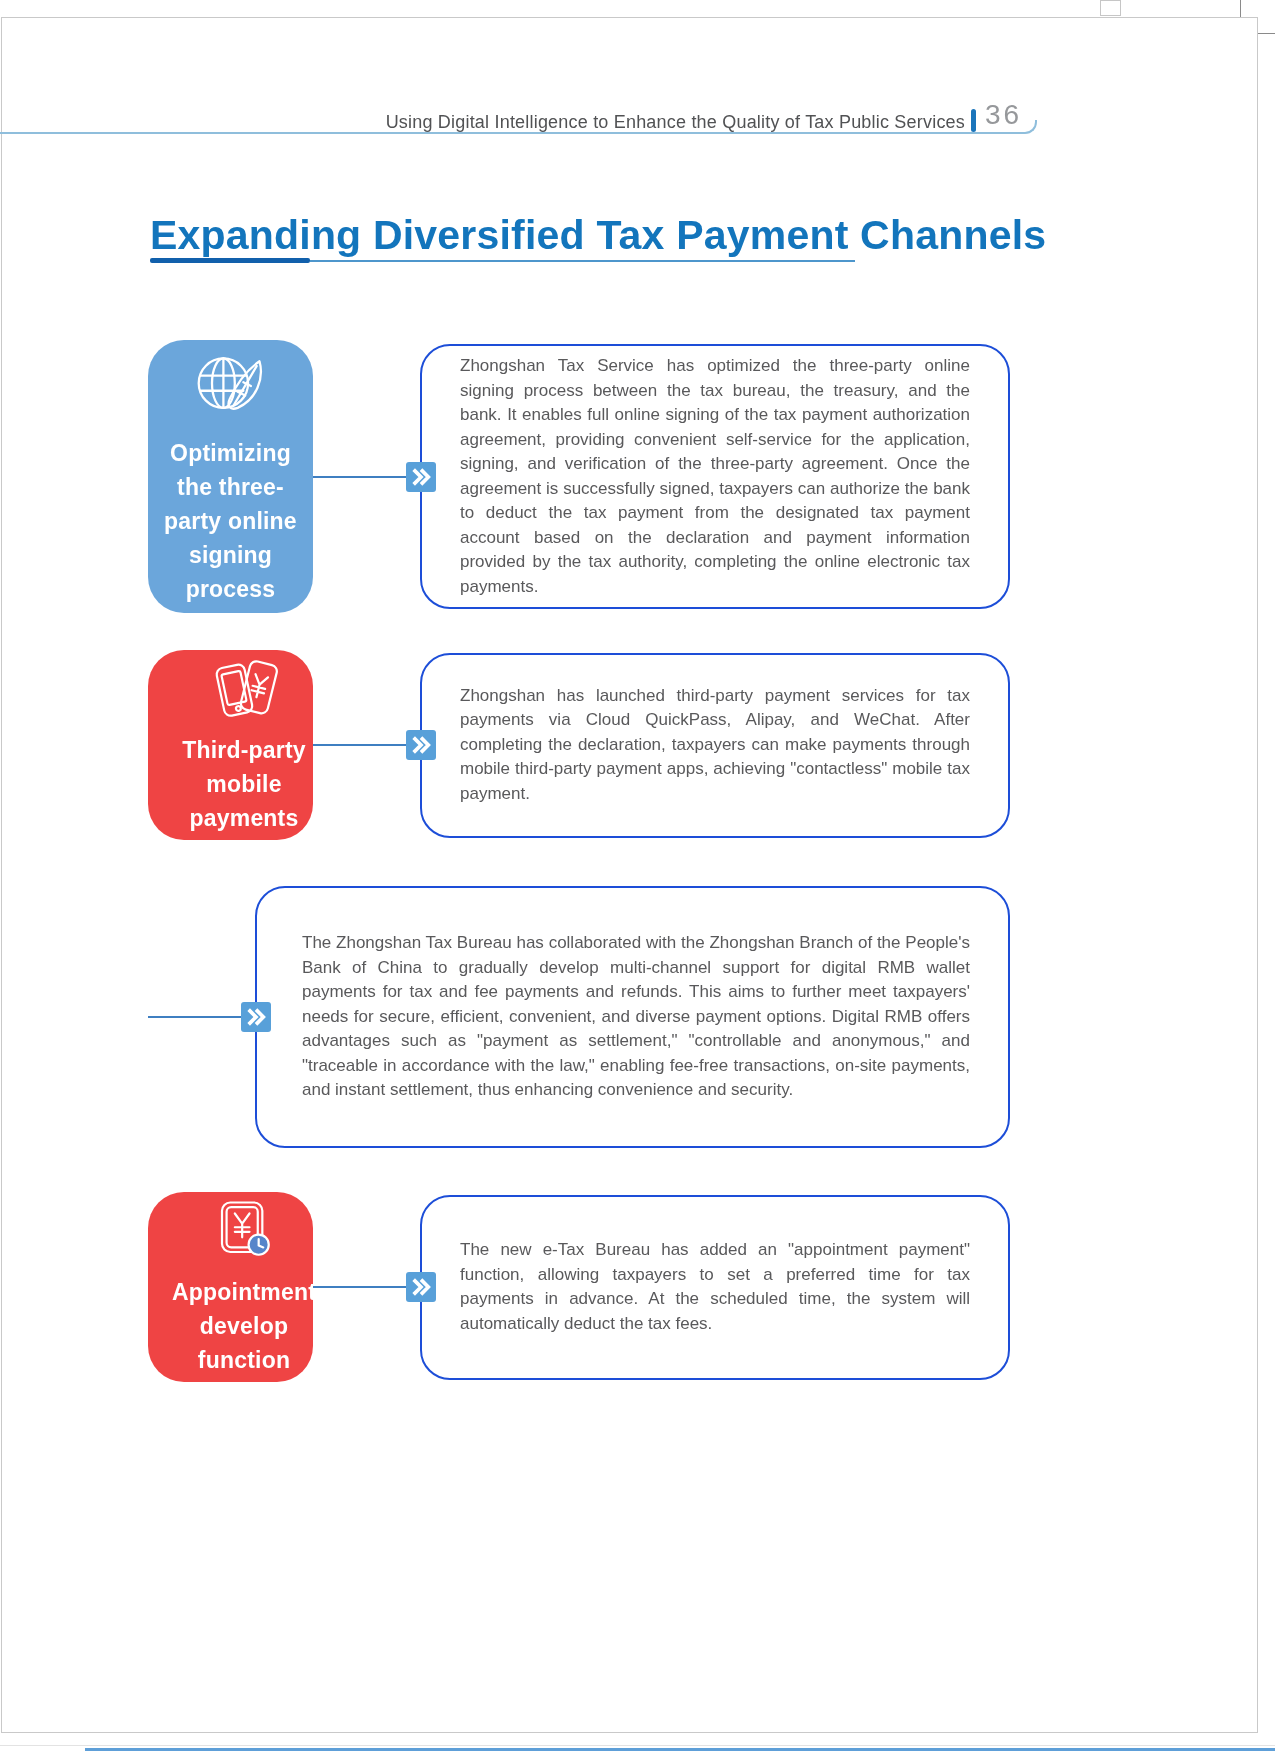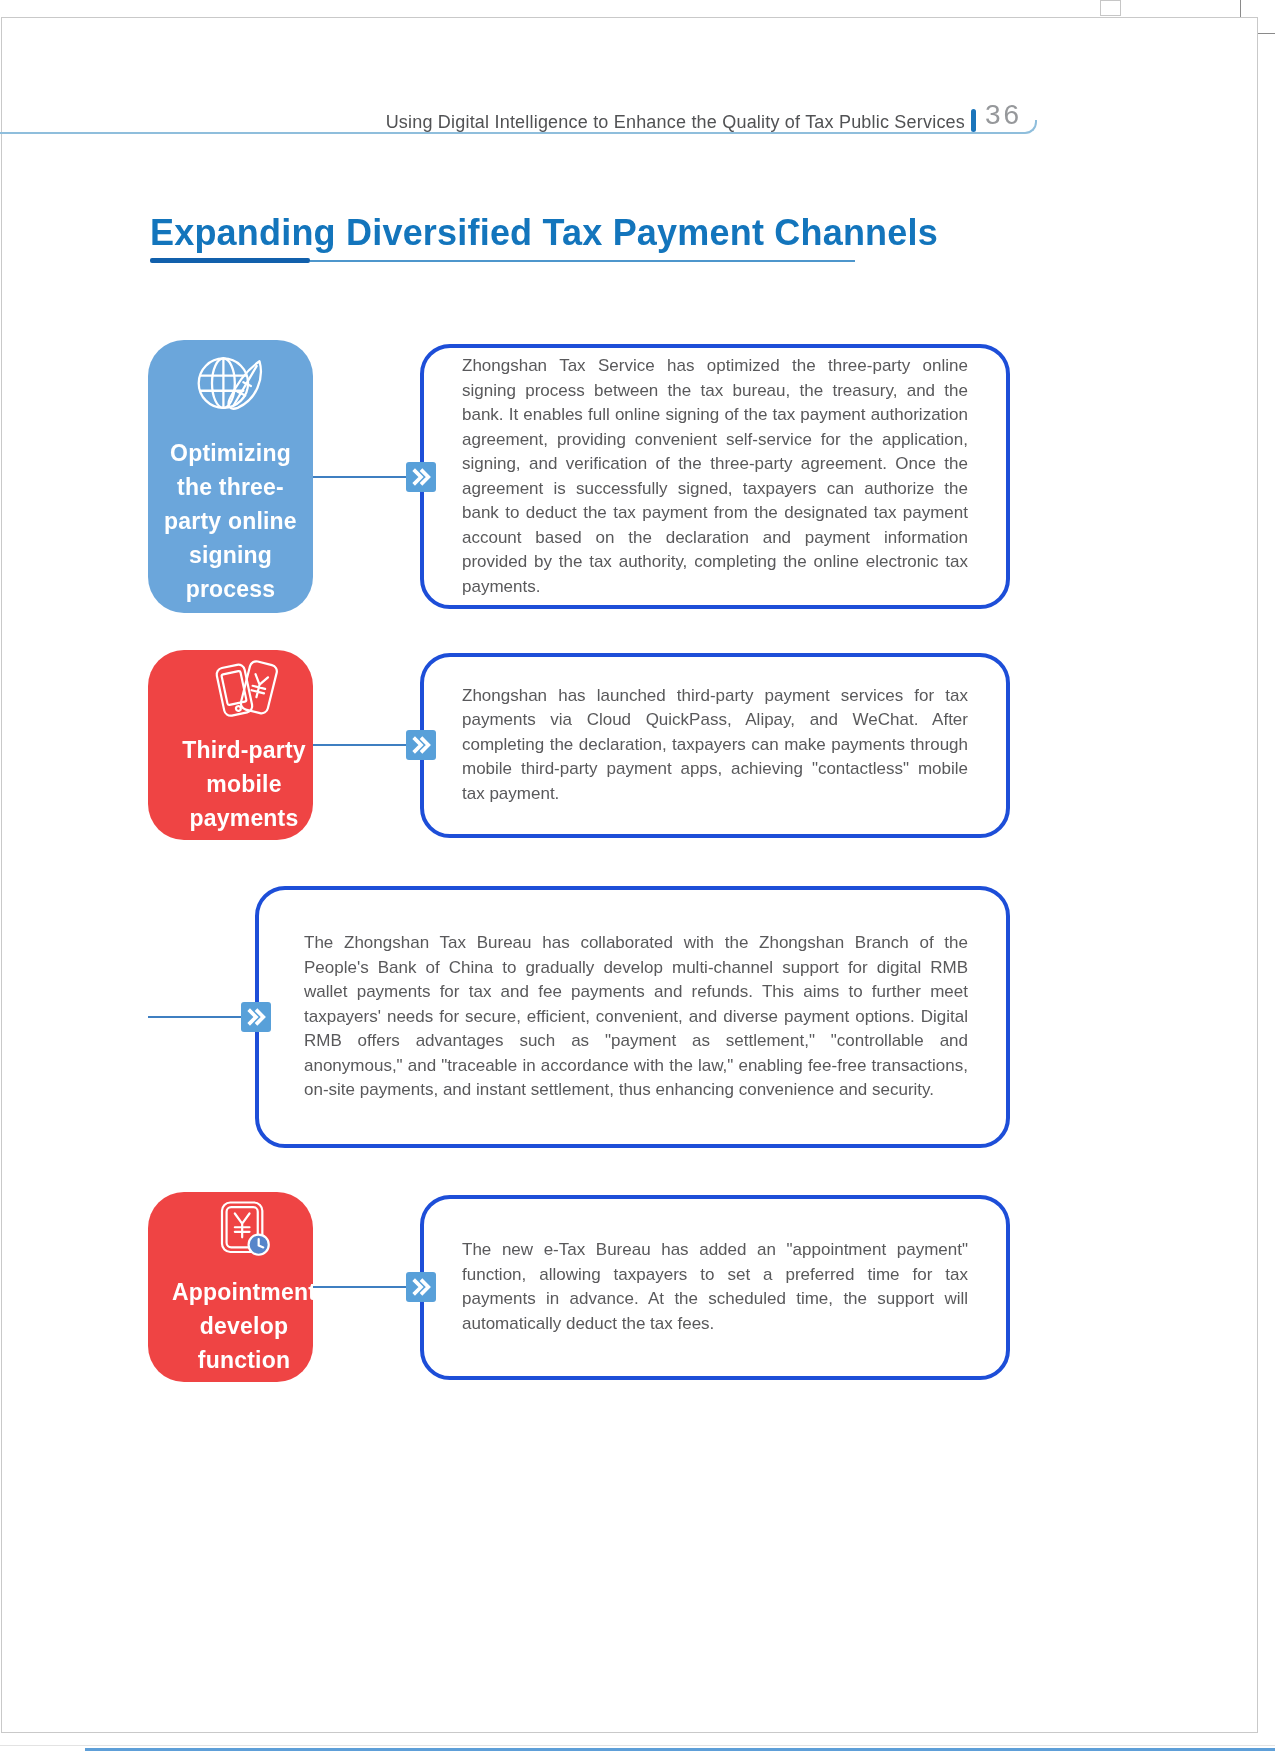--- a/index.html
+++ b/index.html
@@ -16,21 +16,21 @@
 
   
   .running-head { position:absolute; top:112px; left:0; width:965px; text-align:right;
                   font-size:18px; font-weight:500; color:#515254; letter-spacing:.2px; }
   .head-sep { position:absolute; left:971px; top:109px; width:5px; height:23px; border-radius:3px; background:#1B75BB; }
   .page-num { position:absolute; left:985px; top:99px; font-size:28px; color:#96989B; letter-spacing:3px; font-weight:400; }
   .head-rule { position:absolute; left:0; top:120px; width:1037px; height:14px;
                border-bottom:2px solid #8FBEDC; border-right:2px solid #8FBEDC; border-bottom-right-radius:12px; }
 
   
-  .page-title { position:absolute; left:150px; top:212px; font-size:36px; font-weight:bold; color:#1375BC; letter-spacing:.2px; }
+  .page-title { position:absolute; left:150px; top:212px; font-size:41px; font-weight:bold; color:#1375BC; letter-spacing:.2px; }
   .title-rule-dark { position:absolute; left:150px; top:258px; width:160px; height:5px; background:#1160AC; border-radius:2px; }
   .title-rule-light { position:absolute; left:310px; top:260px; width:545px; height:2px; background:#4D96CC; }
 
   
   .row { position:absolute; left:148px; width:862px; display:flex; align-items:center; }
   .row1 { top:340px; height:273px; }
   .row2 { top:650px; height:190px; }
   .row3 { top:882px; height:270px; }
   .row4 { top:1192px; height:190px; }
 
@@ -40,21 +40,21 @@
   .card.light { background:#6BA6DB; }
   .card.dark  { background:#ef4444;padding-left:33px; }
   .card-label { font-weight:bold; font-size:23px; line-height:34px; letter-spacing:.2px; }
   .card svg { display:block; }
 
   .connector { position:relative; flex:0 0 107px; height:2px; background:#3F7FC1; }
   .chev { position:absolute; right:-16px; top:50%; transform:translateY(-50%);
           width:30px; height:30px; background:#58A0D9; border-radius:3px; z-index:2;
           display:flex; align-items:center; justify-content:center; }
 
-  .box { flex:1 1 auto; border:4px solid #1d4ed8; border-radius:30px; background:#fff;
+  .box { flex:1 1 auto; border:2px solid #1d4ed8; border-radius:30px; background:#fff;
          display:flex; align-items:center; padding:12px 38px; position:relative; z-index:1; }
   .row1 .box { height:265px; }
   .row2 .box { height:185px; }
   .row3 .box { height:262px;padding-left:45px; }
   .row4 .box { height:185px; }
   .box p { font-size:17px; line-height:24.5px; color:#59595B; text-align:justify; }
 </style>
 </head>
 <body>
 
@@ -164,17 +164,17 @@
     </div>
     <div class="connector">
       <span class="chev">
         <svg width="22" height="22" viewBox="0 0 24 24" fill="none" stroke="#ffffff" stroke-width="4">
           <path d="M4,4 L12,12 L4,20"></path>
             <path d="M12,4 L20,12 L12,20"></path>
         </svg>
       </span>
     </div>
     <div class="box">
-      <p>The new e-Tax Bureau has added an "appointment payment" function, allowing taxpayers to set a preferred time for tax payments in advance. At the scheduled time, the support will automatically deduct the tax fees.</p>
+      <p>The new e-Tax Bureau has added an "appointment payment" function, allowing taxpayers to set a preferred time for tax payments in advance. At the scheduled time, the system will automatically deduct the tax fees.</p>
     </div>
   </div>
 
 </div>
 
 </body></html>

